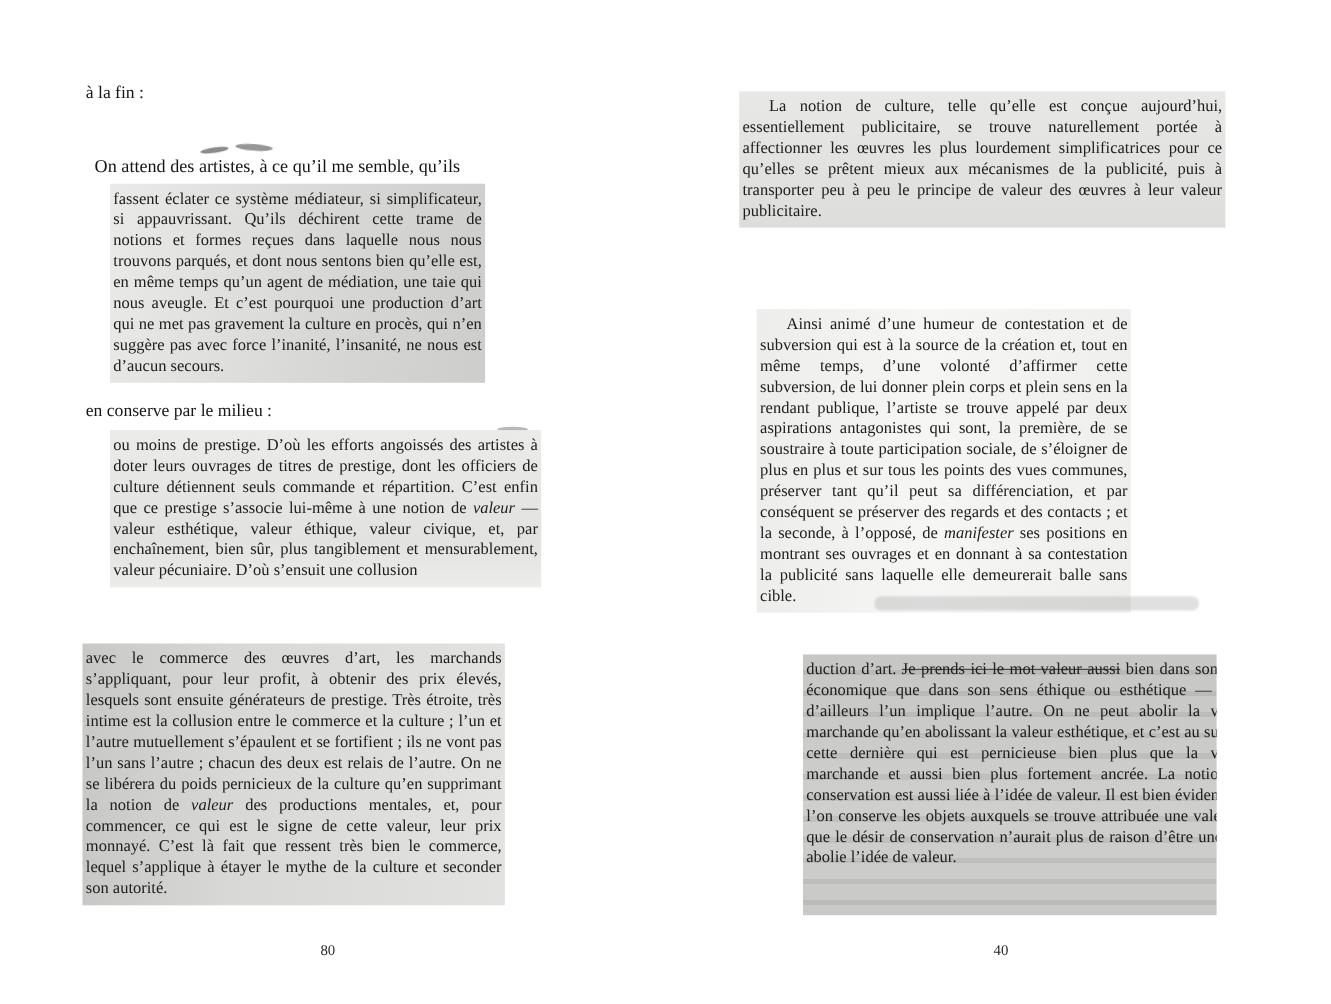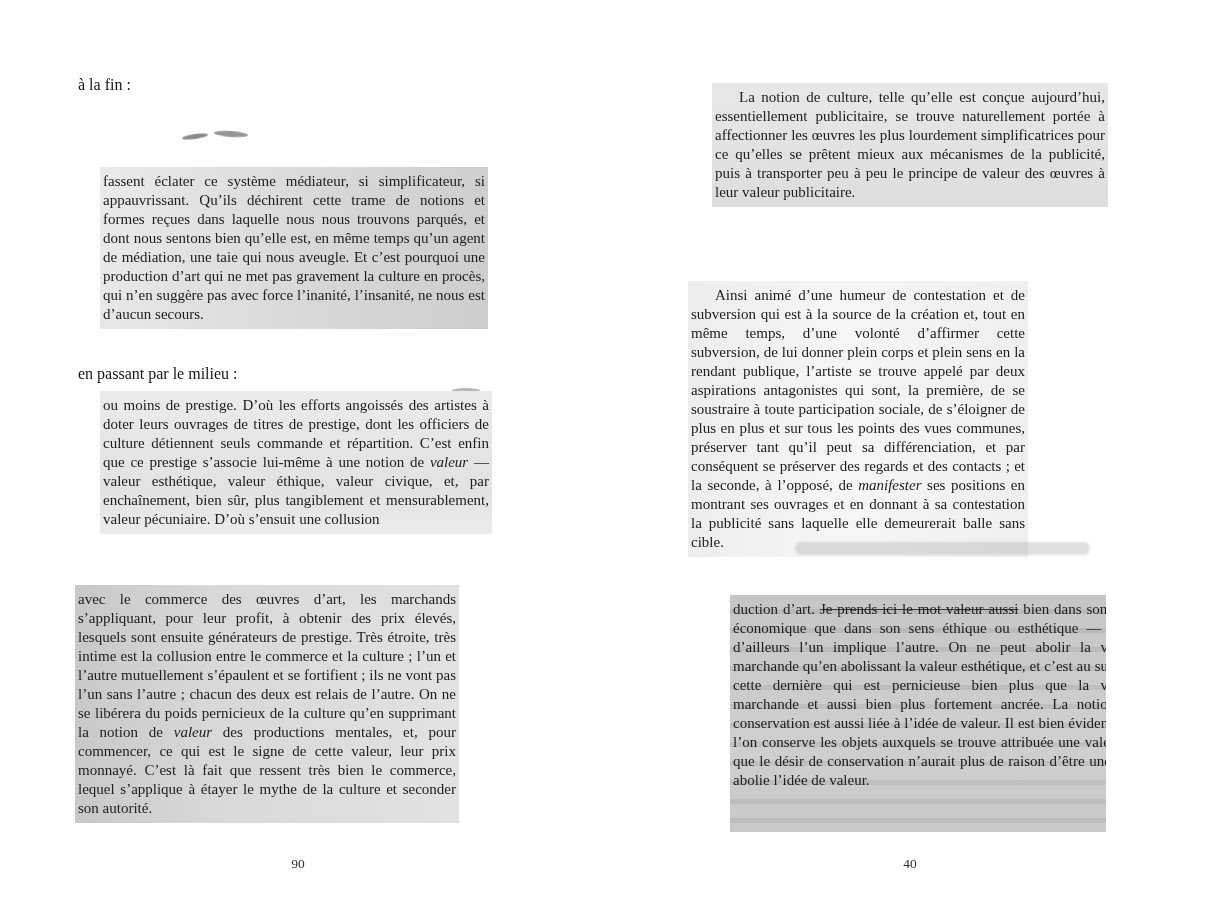--- a/index.html
+++ b/index.html
@@ -63,64 +63,65 @@
   }
   .smudge {
     position: absolute;
     border-radius: 50%;
     filter: blur(0.6px);
     pointer-events: none;
   }
   
   #note-top  { left: 78px;  top: 76px; }
   #intro     { left: 86px;  top: 141px; }
-  #l-ex1     { left: 100px; top: 167px; width: 388px; }
+  #l-ex1     { left: 100px; top: 167px; width: 341px; }
   #note-mid  { left: 78px;  top: 365px; }
   #l-ex2     { left: 100px; top: 391px; width: 392px; }
   #l-ex3     { left: 75px;  top: 585px; width: 384px; }
   #l-pn      { left: 278px; top: 856px; }
-  #r-ex1     { left: 712px; top: 83px;  width: 396px; }
+  #r-ex1     { left: 672px; top: 83px;  width: 442px; }
   #r-ex2     { left: 688px; top: 281px; width: 340px; }
   #r-ex3     { left: 730px; top: 595px; width: 376px; height: 237px; }
   #r-pn      { left: 890px; top: 856px; }
   #sm1 { left: 182px; top: 134px; width: 26px; height: 5px;  background: rgba(45,45,45,0.55); transform: rotate(-8deg); }
   #sm2 { left: 214px; top: 131px; width: 34px; height: 6px;  background: rgba(45,45,45,0.5);  transform: rotate(4deg); }
   #sm3 { left: 452px; top: 388px; width: 28px; height: 5px;  background: rgba(95,95,95,0.45); }
   #sm4 { left: 689px; top: 289px; width: 15px; height: 10px; background: rgba(120,120,120,0.4); }
   #sm5 { left: 716px; top: 92px;  width: 22px; height: 11px; background: rgba(150,150,150,0.5); }
   #sm6 { left: 795px; top: 542px; width: 295px; height: 13px; background: rgba(165,165,165,0.35); filter: blur(1.2px); border-radius: 6px; }
 </style>
 </head>
 <body>
 
 <div class="sheet">
 
   <div class="note" id="note-top">à la fin :</div>
 
   <div class="smudge" id="sm1"></div>
   <div class="smudge" id="sm2"></div>
 
+  <div class="intro-line" id="intro">On attend des artistes, à ce qu’il me semble, qu’ils</div>
 
   <div class="excerpt bg-l1" id="l-ex1">
     <p>fassent éclater ce système médiateur, si simplificateur, si appauvrissant. Qu’ils déchirent cette trame de notions et formes reçues dans laquelle nous nous trouvons parqués, et dont nous sentons bien qu’elle est, en même temps qu’un agent de médiation, une taie qui nous aveugle. Et c’est pourquoi une production d’art qui ne met pas gravement la culture en procès, qui n’en suggère pas avec force l’inanité, l’insanité, ne nous est d’aucun secours.</p>
   </div>
 
-  <div class="note" id="note-mid">en passant par le milieu :</div>
+  <div class="note" id="note-mid">en conserve par le milieu :</div>
 
   <div class="smudge" id="sm3"></div>
 
   <div class="excerpt bg-l2" id="l-ex2">
     <p><span>ou moins de prestige. D’où les efforts angoissés des artistes à doter leurs ouvrages de titres de prestige, dont les officiers de culture détiennent seuls commande et répartition. C’est enfin que ce prestige s’associe lui-même à une notion de </span><i>valeur</i><span> — valeur esthétique, valeur éthique, valeur civique, et, par enchaînement, bien sûr, plus tangiblement et mensurablement, valeur pécuniaire. D’où s’ensuit une collusion</span></p>
   </div>
 
   <div class="excerpt bg-l3" id="l-ex3">
     <p><span>avec le commerce des œuvres d’art, les marchands s’appliquant, pour leur profit, à obtenir des prix élevés, lesquels sont ensuite générateurs de prestige. Très étroite, très intime est la collusion entre le commerce et la culture ; l’un et l’autre mutuellement s’épaulent et se fortifient ; ils ne vont pas l’un sans l’autre ; chacun des deux est relais de l’autre. On ne se libérera du poids pernicieux de la culture qu’en supprimant la notion de </span><i>valeur</i><span> des productions mentales, et, pour commencer, ce qui est le signe de cette valeur, leur prix monnayé. C’est là fait que ressent très bien le commerce, lequel s’applique à étayer le mythe de la culture et seconder son autorité.</span></p>
   </div>
 
-  <div class="page-number" id="l-pn">90</div>
+  <div class="page-number" id="l-pn">80</div>
 
   <div class="smudge" id="sm5"></div>
 
   <div class="excerpt indent bg-r1" id="r-ex1">
     <p>La notion de culture, telle qu’elle est conçue aujourd’hui, essentiellement publicitaire, se trouve naturellement portée à affectionner les œuvres les plus lourdement simplificatrices pour ce qu’elles se prêtent mieux aux mécanismes de la publicité, puis à transporter peu à peu le principe de valeur des œuvres à leur valeur publicitaire.</p>
   </div>
 
   <div class="smudge" id="sm4"></div>
 
   <div class="excerpt indent bg-r2" id="r-ex2">

